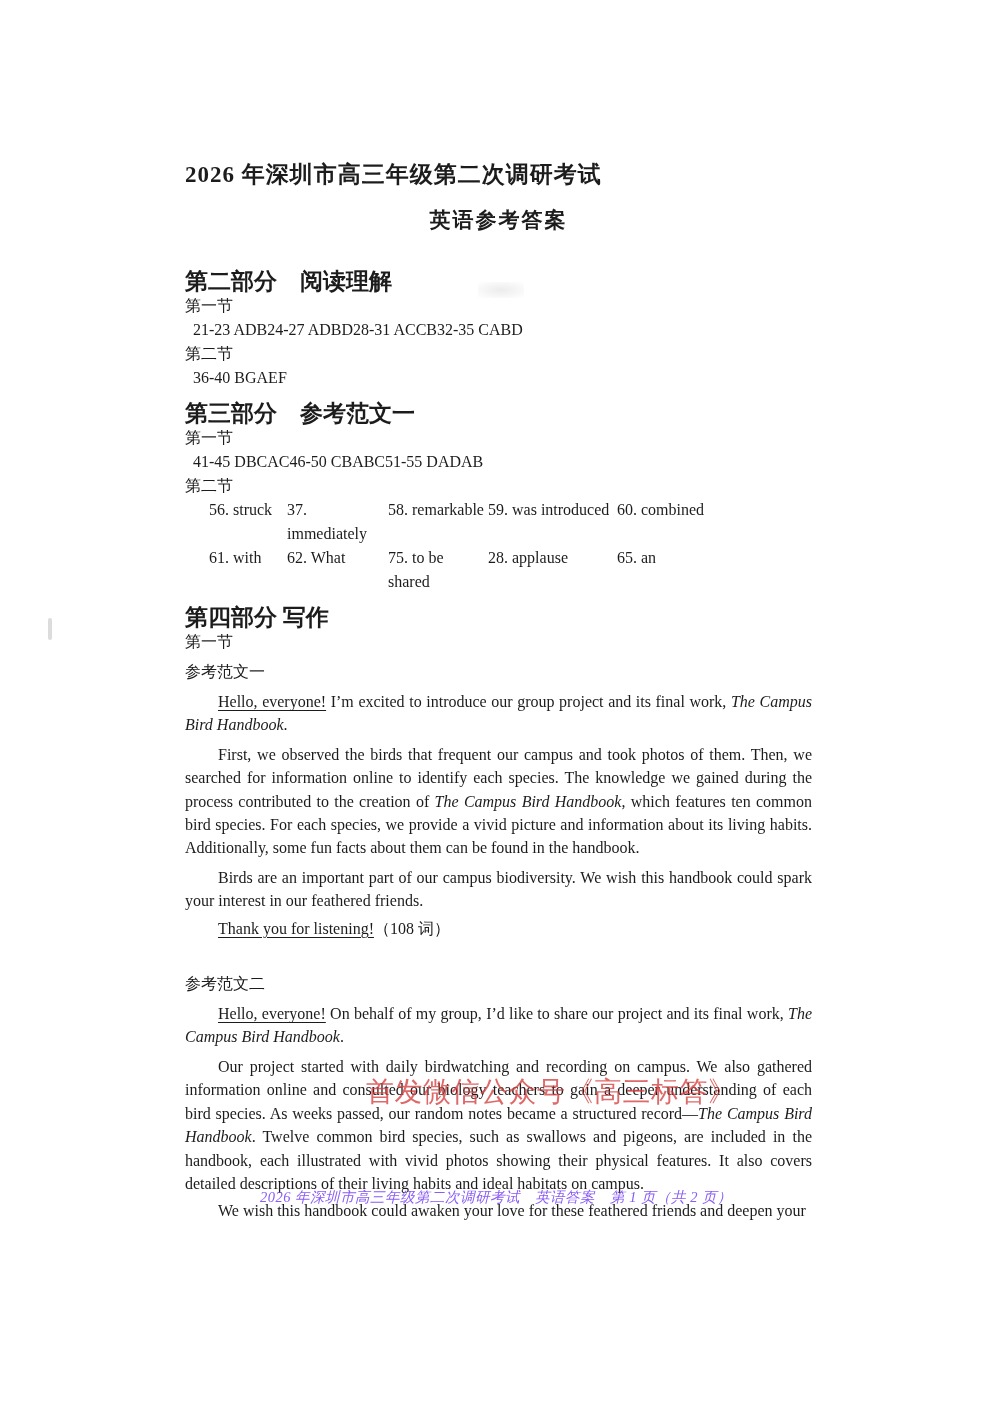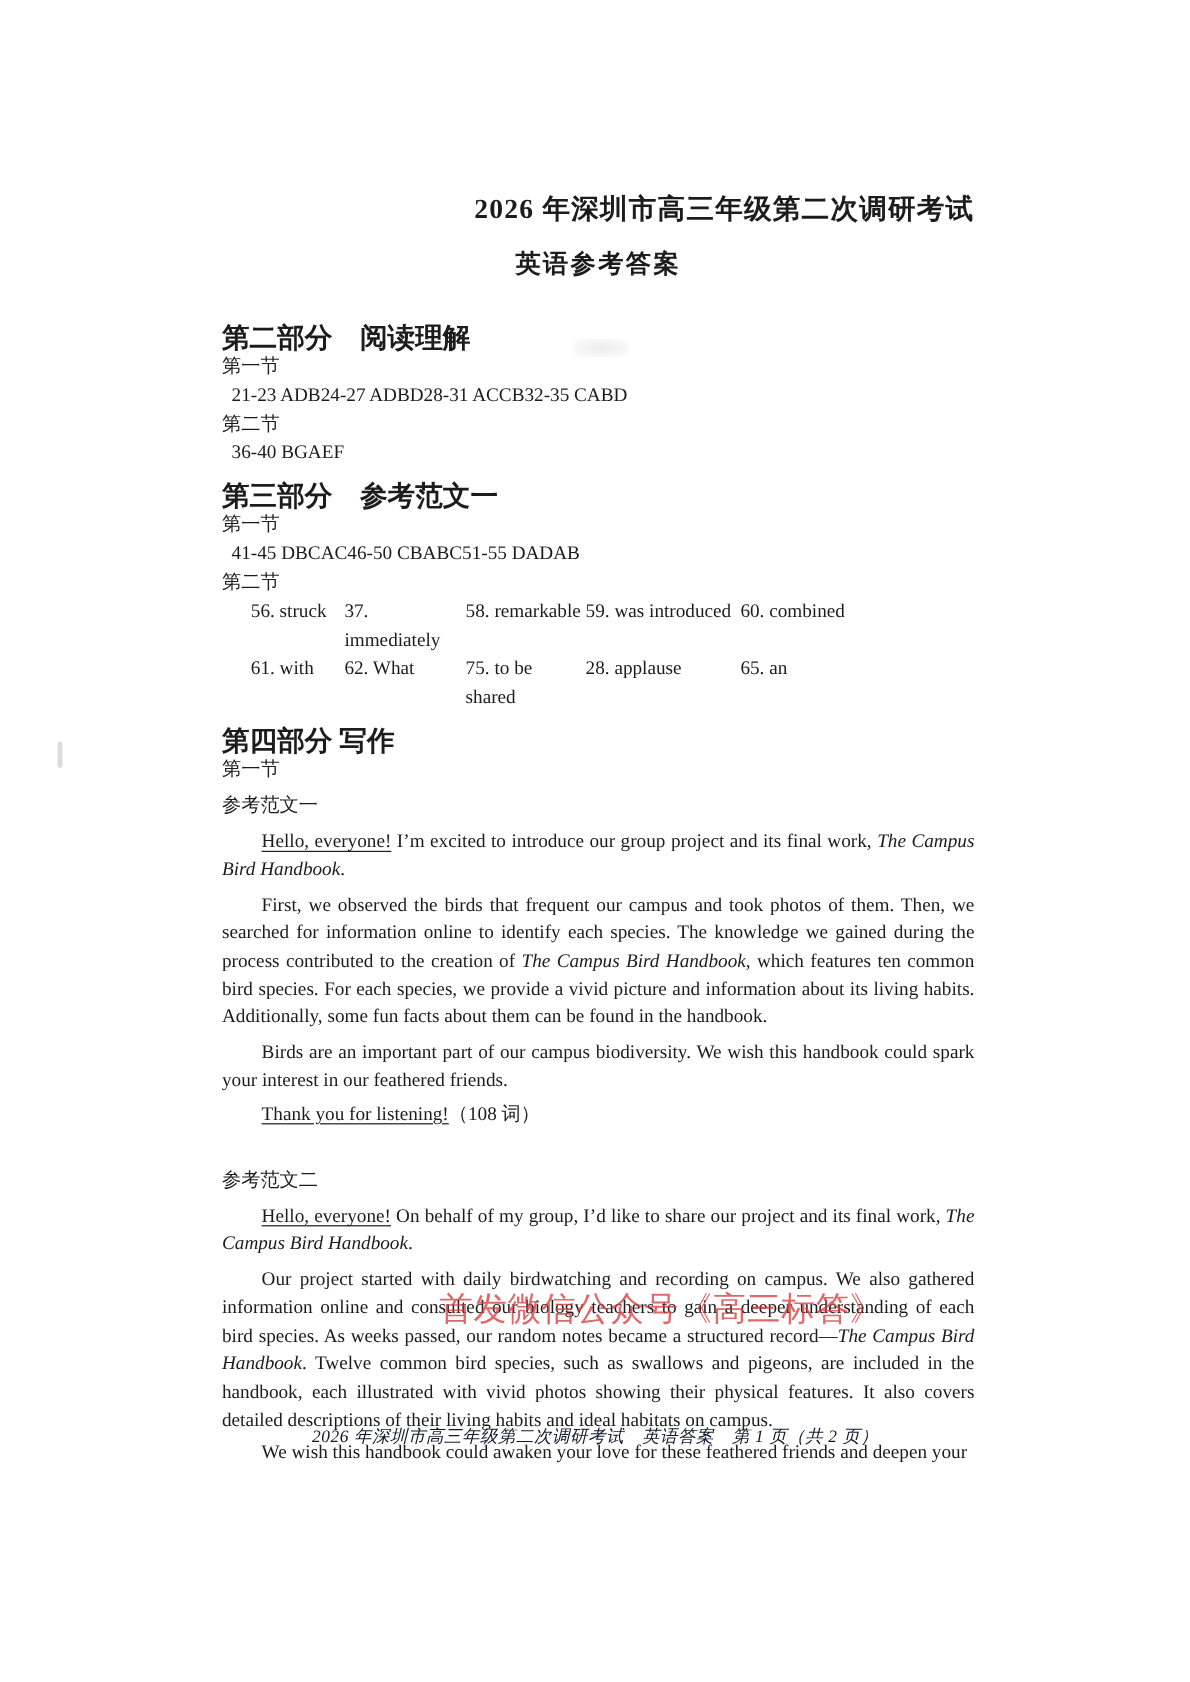--- a/index.html
+++ b/index.html
@@ -16,21 +16,21 @@
   }
   .content {
     position: absolute;
     left: 185px;
     top: 160px;
     width: 627px;
   }
   .doc-title {
     font-size: 23px;
     font-weight: bold;
-    text-align: right;
+    text-align: left;
     line-height: 30px;
     letter-spacing: 1px;
   }
   .doc-subtitle {
     font-size: 21px;
     font-weight: bold;
     text-align: center;
     line-height: 28px;
     margin-top: 16px;
     letter-spacing: 2px;
@@ -83,21 +83,21 @@
   .u-seg { text-decoration: underline; text-underline-offset: 3px; }
   .i-seg { font-style: italic; }
   .footer {
     position: absolute;
     left: 0;
     top: 1188px;
     width: 100%;
     text-align: center;
     font-size: 14.5px;
     font-style: italic;
-    color: #0f172a;
+    color: #8b5cf6;
     letter-spacing: 0.5px;
   }
   .watermark {
     position: absolute;
     left: 366px;
     top: 1080px;
     font-size: 28px;
     line-height: 24px;
     color: rgba(214, 62, 62, 0.78);
     white-space: nowrap;

